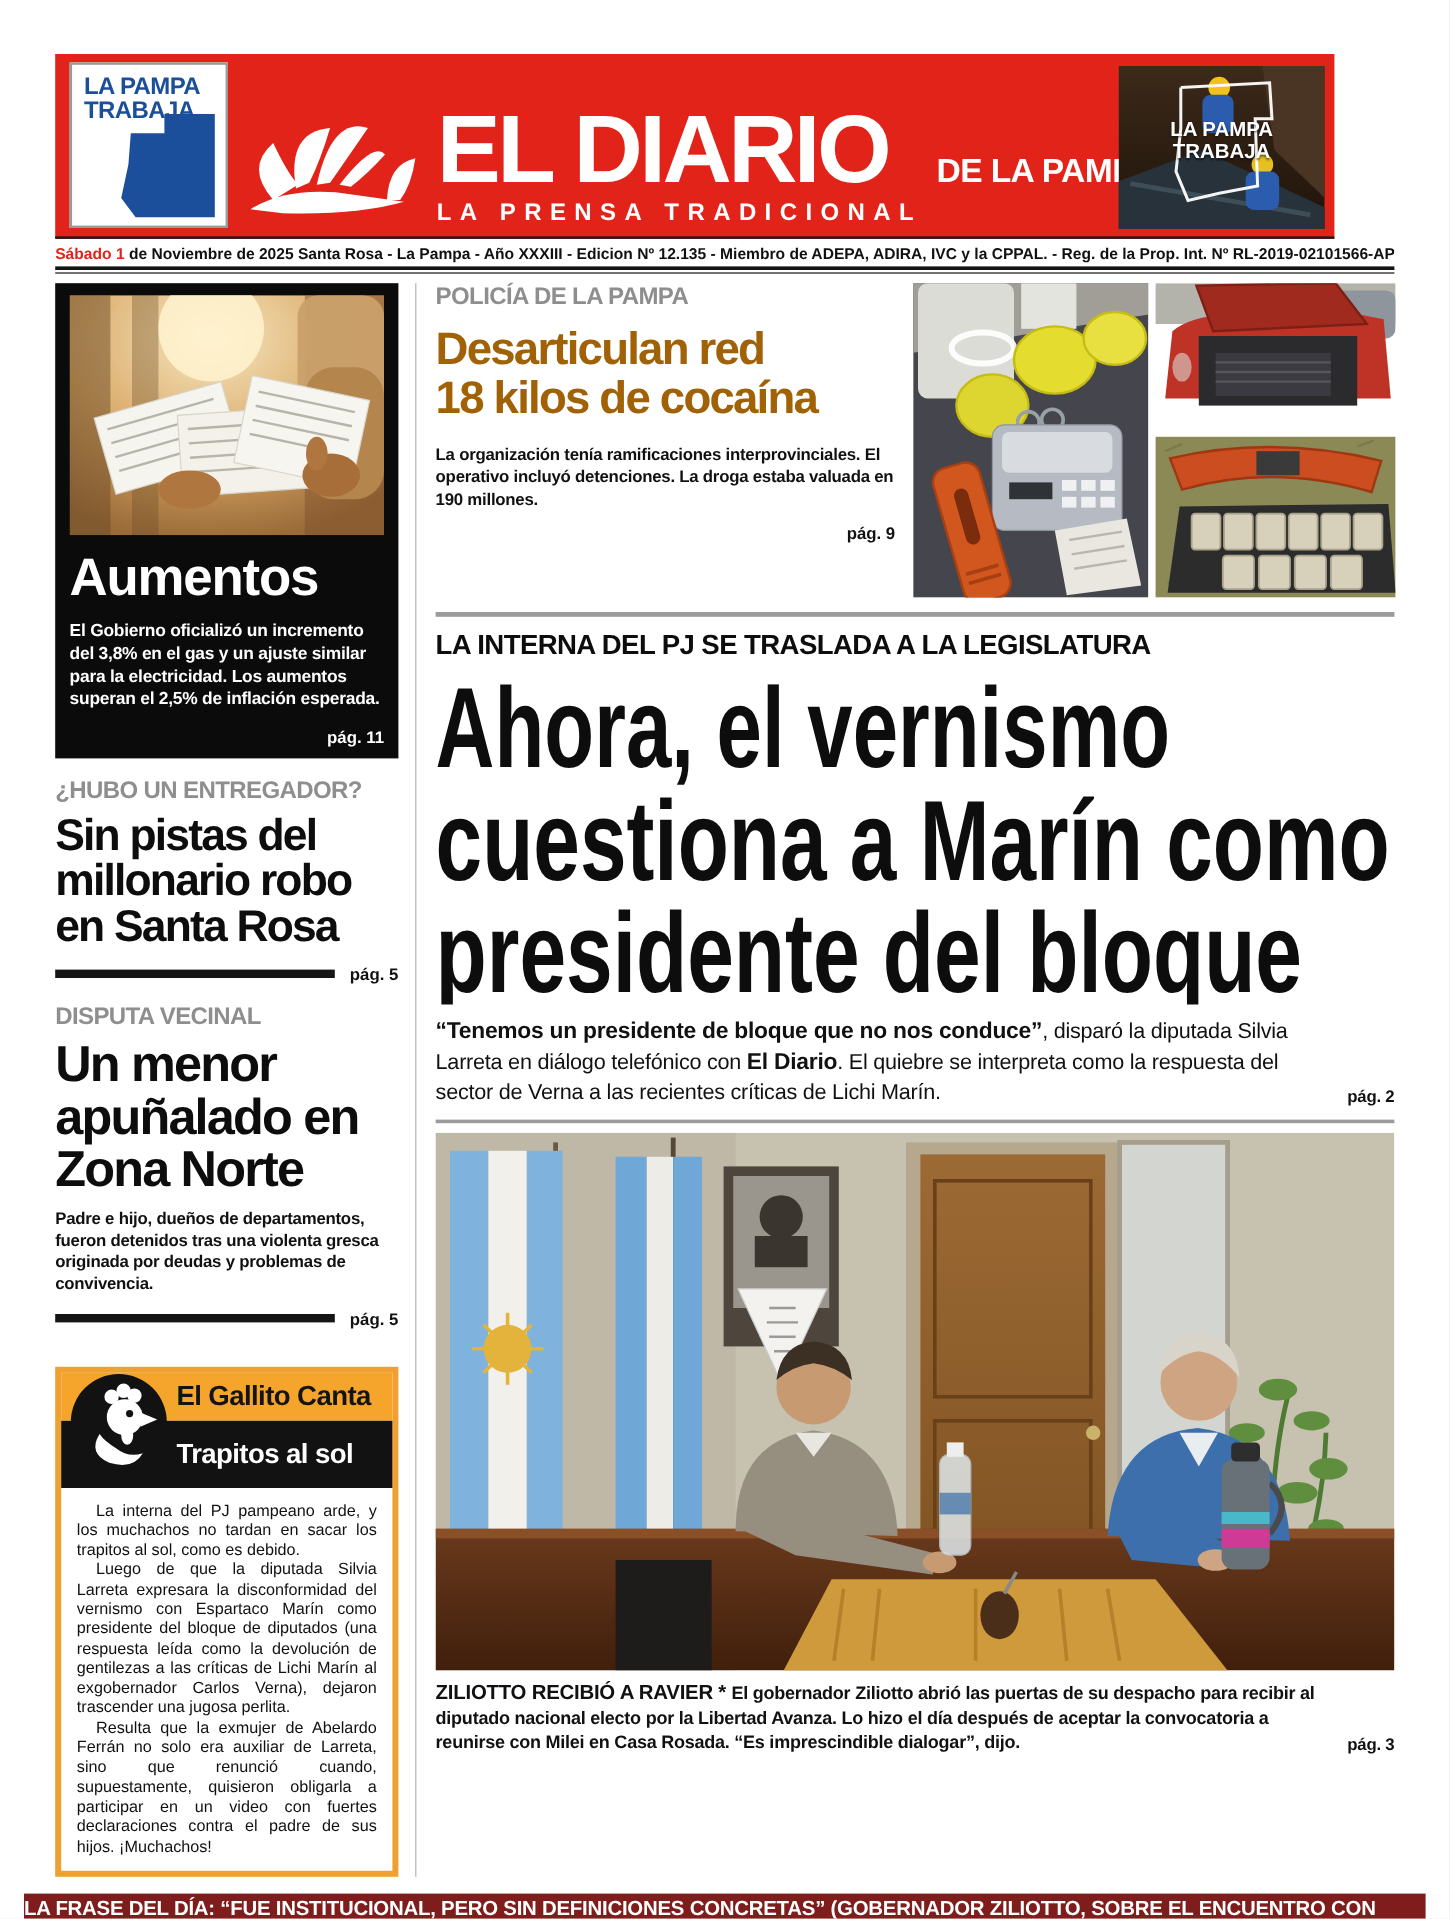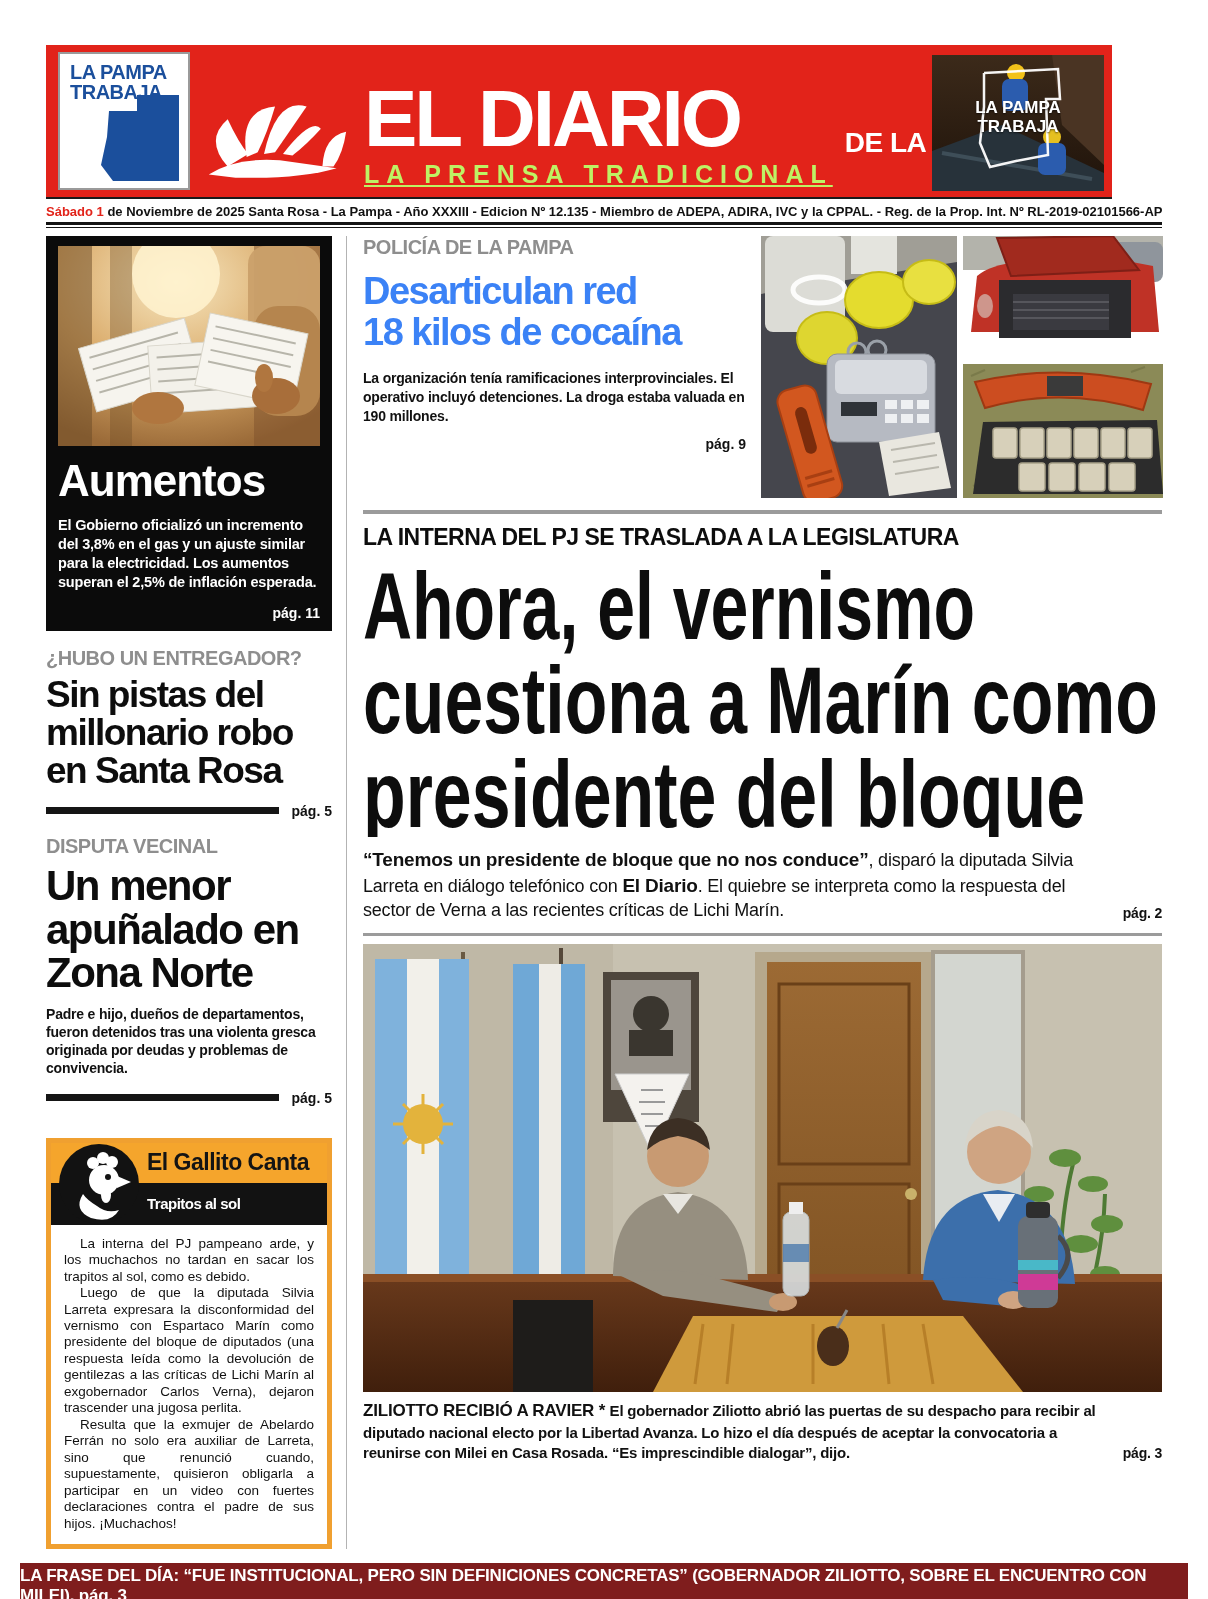--- a/index.html
+++ b/index.html
@@ -10,21 +10,21 @@
   
   .masthead { margin-top:45px; height:152px; background:#e2231a; position:relative;
               border-bottom:2px solid #1a1a1a; margin-right:50px; }
   .badge { position:absolute; left:12px; top:7px; width:132px; height:138px; background:#fff;
            border:2px solid #9a9a9a; box-sizing:border-box; padding:8px 0 0 10px; }
   .badge-text { color:#1b4f9c; font-weight:bold; font-size:20px; line-height:1.02; letter-spacing:-0.5px; }
   .badge-shape { position:absolute; right:5px; bottom:5px; }
   .crest { position:absolute; left:158px; bottom:12px; }
   .title-wrap { position:absolute; left:318px; bottom:8px; display:flex; align-items:flex-end; }
   .paper-title { color:#fff; font-weight:bold; font-size:80px; letter-spacing:-3px; line-height:0.95; white-space:nowrap; }
-  .paper-tagline { color:#bef264; font-weight:bold; font-size:25px; letter-spacing:7px; margin-top:3px; white-space:nowrap;text-decoration:underline; }
+  .paper-tagline { color:#ffffff; font-weight:bold; font-size:20px; letter-spacing:7px; margin-top:3px; white-space:nowrap; }
   .title-suffix { color:#fff; font-weight:bold; font-size:28px; letter-spacing:-0.5px; margin:0 0 30px 12px; white-space:nowrap; }
   .promo { position:absolute; right:8px; top:10px; width:172px; height:136px; overflow:hidden; }
   .promo-text { position:absolute; left:0; top:44px; width:100%; text-align:center; color:#fff;
                 font-weight:bold; font-size:17px; line-height:1.1; letter-spacing:0; text-shadow:0 1px 2px rgba(0,0,0,.6); }
 
   
   .dateline { padding:5px 0 3px; font-size:13px; font-weight:bold; white-space:nowrap; overflow:hidden; }
   .date-red { color:#e2231a; }
   .rule-thick { height:3px; background:#141414; }
   .rule-thin  { height:1px; background:#141414; margin-top:2px; }
@@ -46,31 +46,31 @@
   .story-kicker { margin-top:16px; }
   .lh1 { font-weight:bold; font-size:37px; letter-spacing:-1.5px; line-height:1.04; margin-top:6px; color:#0d0d0d; }
   .lh2 { font-weight:bold; font-size:42px; letter-spacing:-1.5px; line-height:1.04; margin-top:6px; color:#0d0d0d; }
   .ldeck { font-weight:bold; font-size:14px; line-height:1.3; margin-top:10px; letter-spacing:-0.2px; }
   .cutline { display:flex; align-items:center; gap:13px; margin-top:12px;justify-content:space-between; }
   .cutbar { flex:1; height:7px; background:#151515; }
 
   .gallito { margin-top:32px; border:5px solid #f0a030; position:relative; background:#fff; }
   .gallito-bar1 { height:40px; background:#f5a52c; display:flex; align-items:center; padding-left:96px;
                   font-weight:bold; font-size:23px; color:#141414; letter-spacing:-0.5px; }
-  .gallito-bar2 { height:42px; background:#121212; display:flex; align-items:center; padding-left:96px;
-                  font-weight:bold; font-size:15px; color:#fff; letter-spacing:-0.5px; }
+  .gallito-bar2 { height:56px; background:#121212; display:flex; align-items:center; padding-left:96px;
+                  font-weight:bold; font-size:23px; color:#fff; letter-spacing:-0.5px; }
   .gallito-icon { position:absolute; left:8px; top:1px; width:80px; height:80px; border-radius:50%;
                   background:#121212; overflow:hidden; }
   .gallito-body { padding:11px 13px 12px; font-size:13.5px; line-height:1.22; text-align:justify; }
   .gallito-body p { margin:0; text-indent:16px; }
 
   
   .police-row { display:flex; gap:15px; align-items:flex-start; }
   .police-text { width:383px; flex:none; }
-  .red-hl { color:#3b82f6; font-weight:bold; font-size:38px; letter-spacing:-1.5px; line-height:1.08; margin-top:12px; }
+  .red-hl { color:#a16207; font-weight:bold; font-size:38px; letter-spacing:-1.5px; line-height:1.08; margin-top:12px; }
   .police-deck { font-weight:bold; font-size:14px; line-height:1.35; margin-top:16px; letter-spacing:-0.2px; }
   .police-pg { text-align:right; margin-top:10px; }
   .photo-frame { flex:none; line-height:0; }
 
   .gray-rule { height:4px; background:#9b9b9b; margin:12px 0 10px; }
   .main-kicker { color:#0d0d0d; font-weight:bold; font-size:23px; letter-spacing:-0.5px; }
   .main-hl { margin-top:4px; line-height:0; }
   .main-deck { position:relative; font-size:18px; line-height:1.35; margin-top:10px; letter-spacing:-0.2px; padding-right:50px; }
   .main-deck .b { font-weight:bold; font-size:19px; }
   .main-deck-pg { position:absolute; right:0; bottom:0; }

